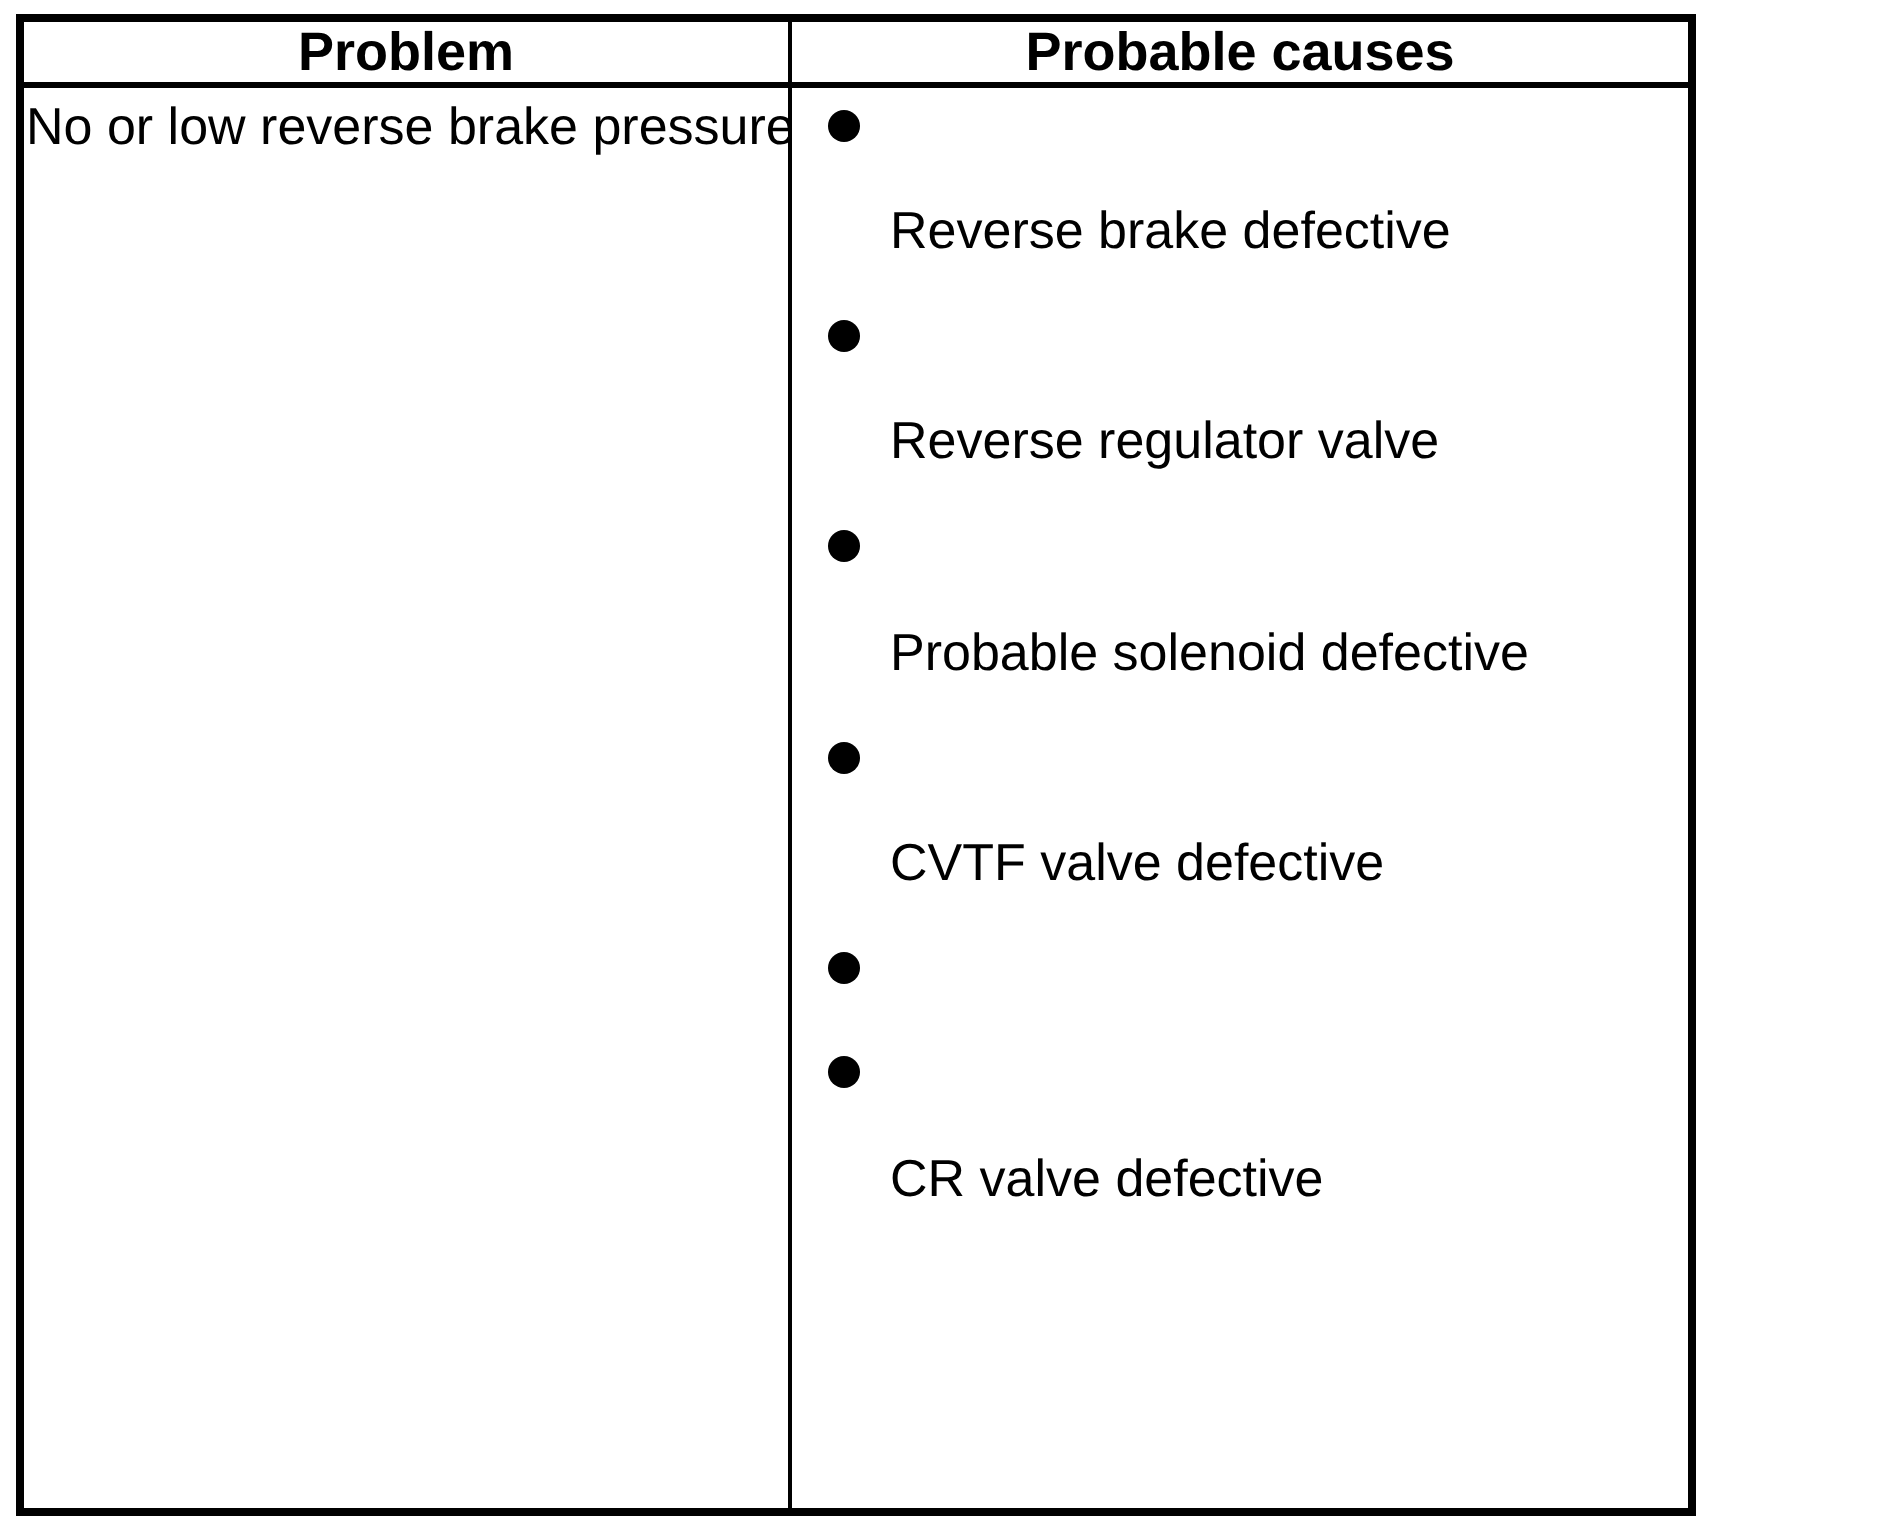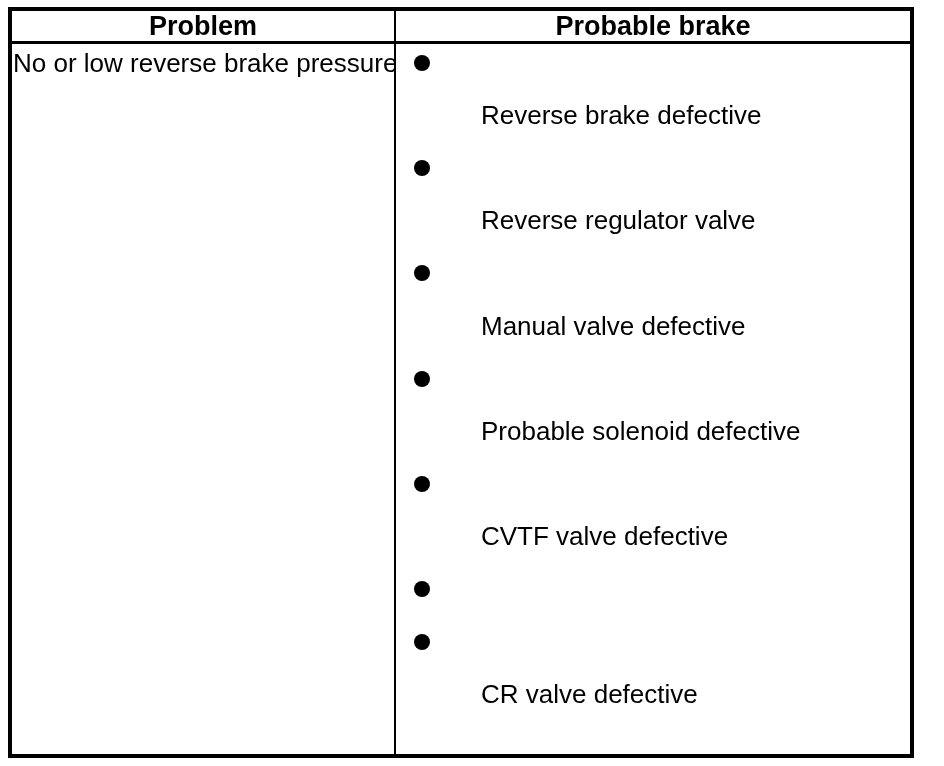--- a/index.html
+++ b/index.html
@@ -14,21 +14,21 @@
     position: relative;
     width: 944px;
     height: 766px;
     background: #ffffff;
     overflow: hidden;
   }
   .trouble-table {
     position: absolute;
     left: 8px;
     top: 7px;
-    width: 906px;
+    width: 840px;
     height: 751px;
     border: 4px solid #000000;
     background: #ffffff;
     display: flex;
     flex-direction: column;
     overflow: hidden;
   }
   .header-row {
     flex: 0 0 auto;
     display: flex;
@@ -87,32 +87,31 @@
     background: #000000;
     margin-left: 18px;
   }
   .cause-label {
     height: 52.6px;
     line-height: 52.6px;
     padding-left: 49px;
     font-size: 26px;
     white-space: nowrap;
     overflow: hidden;
-    margin-left: 36px;
   }
 </style>
 </head>
 <body>
 
 <div class="sheet">
   <div class="trouble-table">
 
     <div class="header-row">
       <div class="header-cell col-problem">Problem</div>
-      <div class="header-cell col-causes">Probable brake</div>
+      <div class="header-cell col-causes">Probable causes</div>
     </div>
 
     <div class="body-row">
 
       <div class="problem-cell col-problem">
         <div class="problem-text">No or low reverse brake pressure</div>
       </div>
 
       <div class="causes-cell col-causes">
         <div class="causes-list">
@@ -124,26 +123,20 @@
             <div class="cause-label">Reverse brake defective</div>
           </div>
 
           <div class="cause-item">
             <div class="bullet-line">
                 <span class="dot"></span>
               </div>
             <div class="cause-label">Reverse regulator valve</div>
           </div>
 
-          <div class="cause-item">
-            <div class="bullet-line">
-                <span class="dot"></span>
-              </div>
-            <div class="cause-label">Manual valve defective</div>
-          </div>
 
           <div class="cause-item">
             <div class="bullet-line">
                 <span class="dot"></span>
               </div>
             <div class="cause-label">Probable solenoid defective</div>
           </div>
 
           <div class="cause-item">
             <div class="bullet-line">

